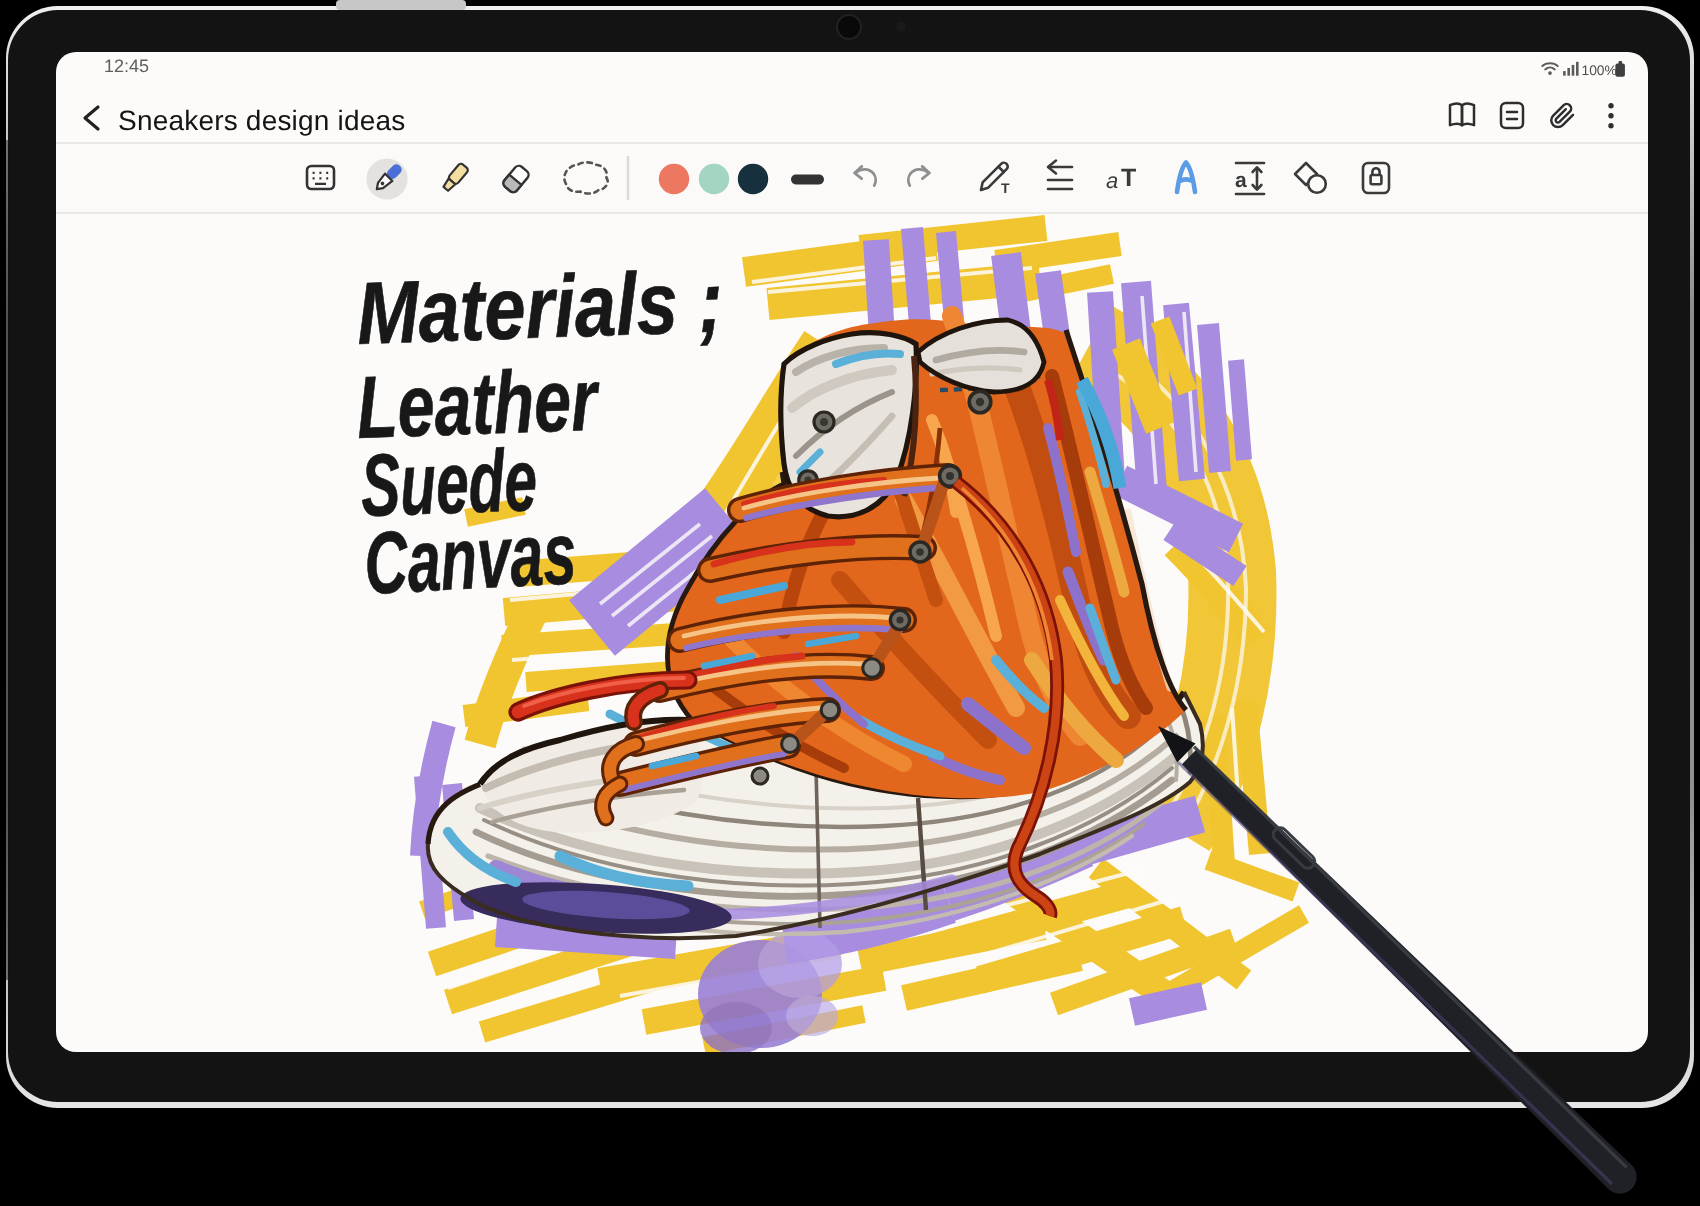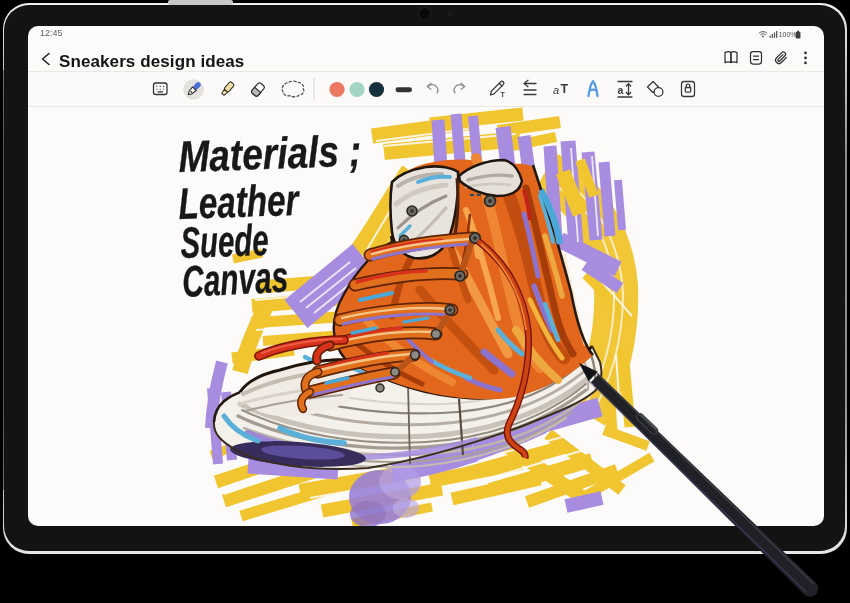--- a/index.html
+++ b/index.html
@@ -7,24 +7,24 @@
        font-family:"Liberation Sans",sans-serif;}
   .trim{position:absolute;left:2.5px;top:2.5px;width:844px;height:551px;
         border-radius:26px;background:linear-gradient(180deg,#f0f0f0 0%,#8a8a8a 28%,#8f8f8f 72%,#e6e6e6 100%);}
   .tablet{position:absolute;left:4px;top:5px;width:841px;height:546px;
           border-radius:25px;background:#131313;}
   .topbtn{position:absolute;left:168px;top:0px;width:65px;height:4.5px;background:#c7c7c7;border-radius:2px;}
   .camera{position:absolute;left:419px;top:8px;width:11px;height:11px;border-radius:50%;
           background:#090909;box-shadow:0 0 0 1px #222222;}
   .screen{position:absolute;left:28px;top:26px;width:796px;height:500px;border-radius:10px;
           background:#fcfbf9;overflow:hidden;}
-  .sbar{position:absolute;left:0;top:0;width:100%;height:18px;text-align:right;}
+  .sbar{position:absolute;left:12px;top:0;width:100%;height:18px;text-align:right;}
   .clock{position:absolute;left:12px;top:2px;font-size:9px;color:#5f5f5f;}
   .stright{position:absolute;right:14px;top:3px;height:10px;}
-  .title{position:absolute;left:31px;top:26px;font-size:17px;font-weight:bold;color:#141414;letter-spacing:0.1px;}
+  .title{position:absolute;left:31px;top:26px;font-size:14px;font-weight:normal;color:#141414;letter-spacing:0.1px;}
   .back{position:absolute;left:12px;top:26px;}
   .topicons{position:absolute;right:0px;top:24px;}
   .div1{position:absolute;left:0;top:45px;width:100%;height:1px;background:#eae8e5;}
   .div2{position:absolute;left:0;top:80px;width:100%;height:1px;background:#eae8e5;}
   .toolrow{position:absolute;left:0;top:46px;width:100%;height:34px;background:#fbfaf8;}
   svg{display:block;}
   .penlayer{position:absolute;left:0;top:0;width:850px;height:603px;pointer-events:none;}
 </style>
 </head>
 <body>

